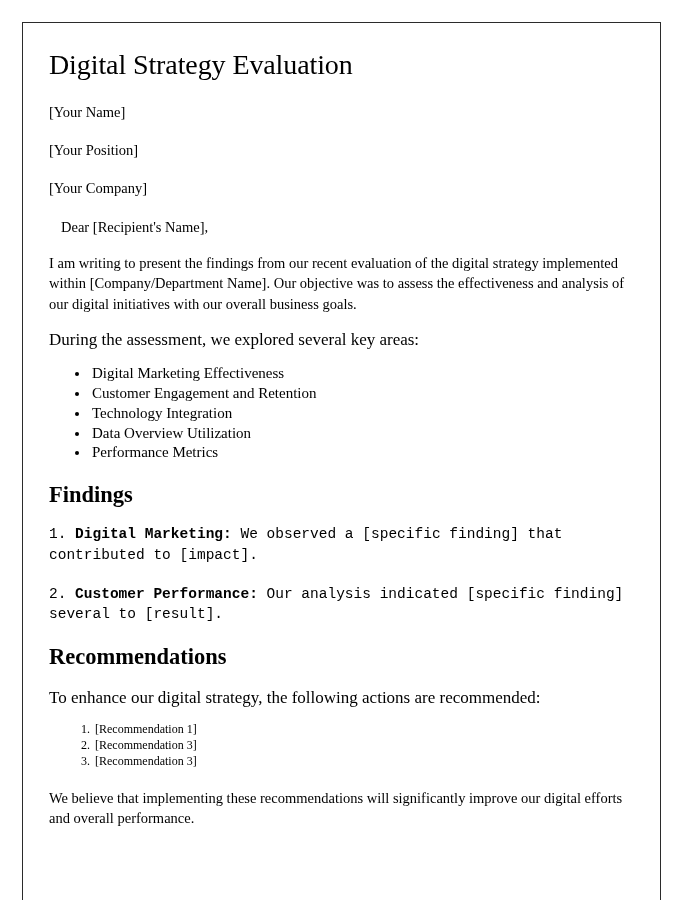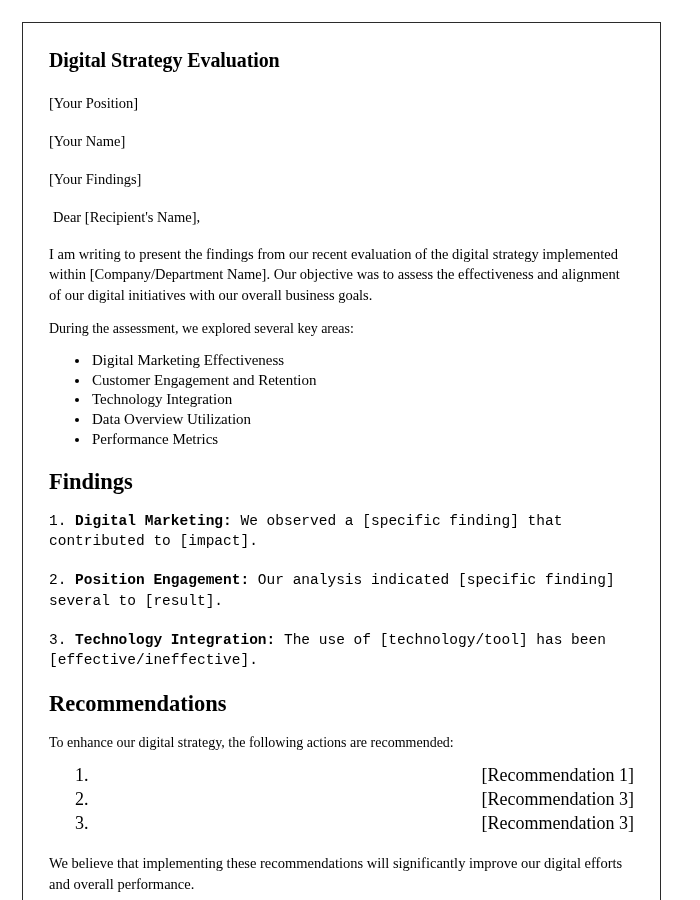--- a/index.html
+++ b/index.html
@@ -25,55 +25,55 @@
     background: #ffffff;
     box-sizing: border-box;
     overflow: hidden;
   }
 
   .doc {
     padding: 26px 26px 0 26px;
   }
 
   .doc-title {
-    font-size: 20px;
-    font-weight: bold;
+    font-size: 28px;
+    font-weight: normal;
     line-height: 1.15;
     margin: 0 0 22px 0;
     letter-spacing: -0.1px;
   }
 
   .meta-line {
     font-size: 14.5px;
     line-height: 1.25;
     margin: 0 0 20px 0;
   }
 
   .salutation {
     font-size: 14.5px;
     line-height: 1.25;
-    margin: 0 0 17px 4px;
+    margin: 0 0 17px 12px;
   }
 
   .para {
     font-size: 14.5px;
     line-height: 1.42;
     margin: 0 0 14px 0;
     text-align: left;
   }
 
   .section-heading {
     font-size: 22.5px;
     font-weight: bold;
     line-height: 1.2;
     margin: 14px 0 16px 0;
   }
 
   .lead {
-    font-size: 14px;
+    font-size: 17px;
     line-height: 1.4;
     margin: 0 0 12px 0;
   }
 
   ul.bullets {
     margin: 0 0 18px 0;
     padding-left: 41px;
     list-style-type: disc;
   }
   ul.bullets li {
@@ -81,24 +81,23 @@
     line-height: 1.32;
     padding-left: 2px;
   }
 
   ol.numbered {
     margin: 0 0 18px 0;
     padding-left: 44px;
     list-style-type: decimal;
   }
   ol.numbered li {
-    font-size: 18px;
+    font-size: 12px;
     line-height: 1.32;
     padding-left: 2px;
-    text-align: right;
   }
 
   .finding {
     font-size: 14.5px;
     line-height: 1.4;
     margin: 0 0 19px 0;
     font-family: Liberation Mono, monospace;
   }
   .finding .num {
     font-weight: normal;
@@ -114,30 +113,30 @@
   }
 </style>
 </head>
 <body>
 
 <div class="page">
   <div class="doc">
 
     <h1 class="doc-title">Digital Strategy Evaluation</h1>
 
+    <p class="meta-line">[Your Name]</p>
+
     <p class="meta-line">[Your Position]</p>
 
-    <p class="meta-line">[Your Name]</p>
-
-    <p class="meta-line">[Your Findings]</p>
+    <p class="meta-line">[Your Company]</p>
 
 
     <p class="salutation">Dear [Recipient's Name],</p>
 
-    <p class="para">I am writing to present the findings from our recent evaluation of the digital strategy implemented within [Company/Department Name]. Our objective was to assess the effectiveness and alignment of our digital initiatives with our overall business goals.</p>
+    <p class="para">I am writing to present the findings from our recent evaluation of the digital strategy implemented within [Company/Department Name]. Our objective was to assess the effectiveness and analysis of our digital initiatives with our overall business goals.</p>
 
 
     <p class="lead">During the assessment, we explored several key areas:</p>
 
     <ul class="bullets">
       <li>Digital Marketing Effectiveness</li>
       <li>Customer Engagement and Retention</li>
       <li>Technology Integration</li>
       <li>Data Overview Utilization</li>
       <li>Performance Metrics</li>
@@ -146,29 +145,24 @@
     <h2 class="section-heading">Findings</h2>
 
     <p class="finding">
       <span class="num">1.</span>
       <span class="label">Digital Marketing:</span>
       <span class="body">We observed a [specific finding] that contributed to [impact].</span>
     </p>
 
     <p class="finding">
       <span class="num">2.</span>
-      <span class="label">Position Engagement:</span>
+      <span class="label">Customer Performance:</span>
       <span class="body">Our analysis indicated [specific finding] several to [result].</span>
     </p>
 
-    <p class="finding">
-      <span class="num">3.</span>
-      <span class="label">Technology Integration:</span>
-      <span class="body">The use of [technology/tool] has been [effective/ineffective].</span>
-    </p>
 
     <h2 class="section-heading">Recommendations</h2>
 
     <p class="lead">To enhance our digital strategy, the following actions are recommended:</p>
 
     <ol class="numbered">
       <li>[Recommendation 1]</li>
       <li>[Recommendation 3]</li>
       <li>[Recommendation 3]</li>
     </ol>

